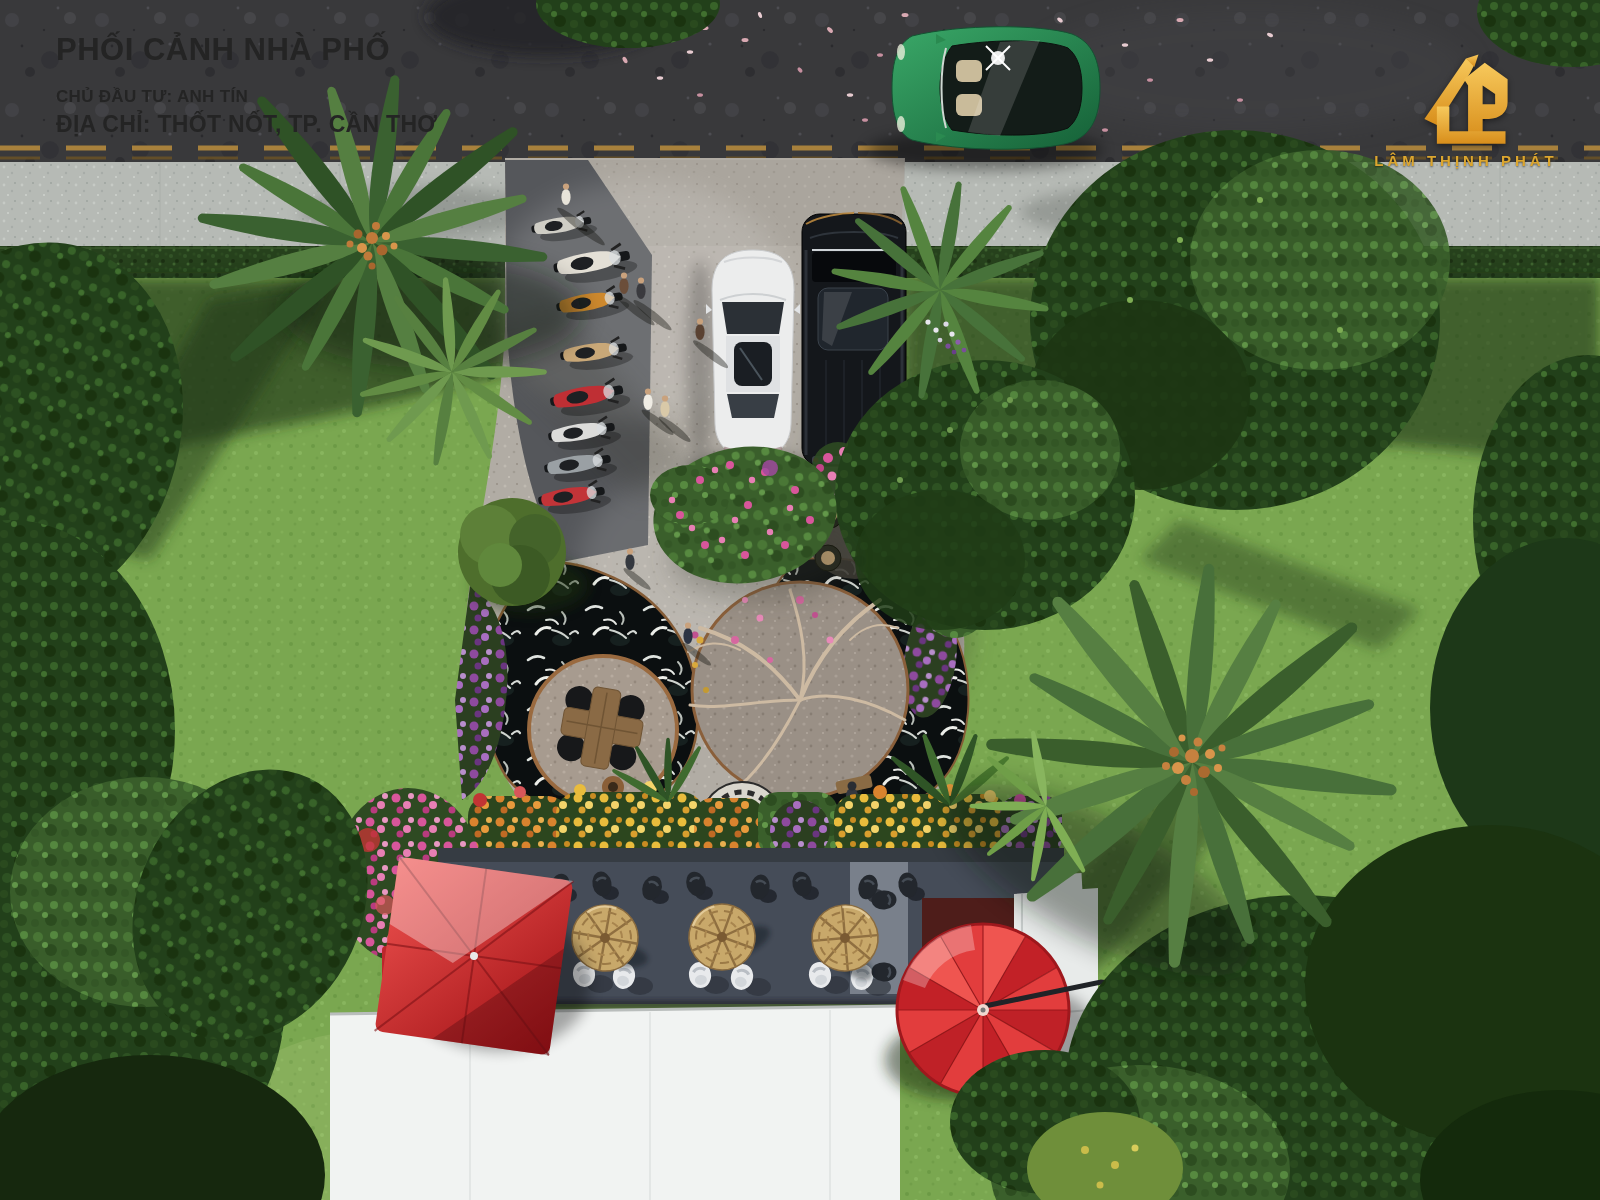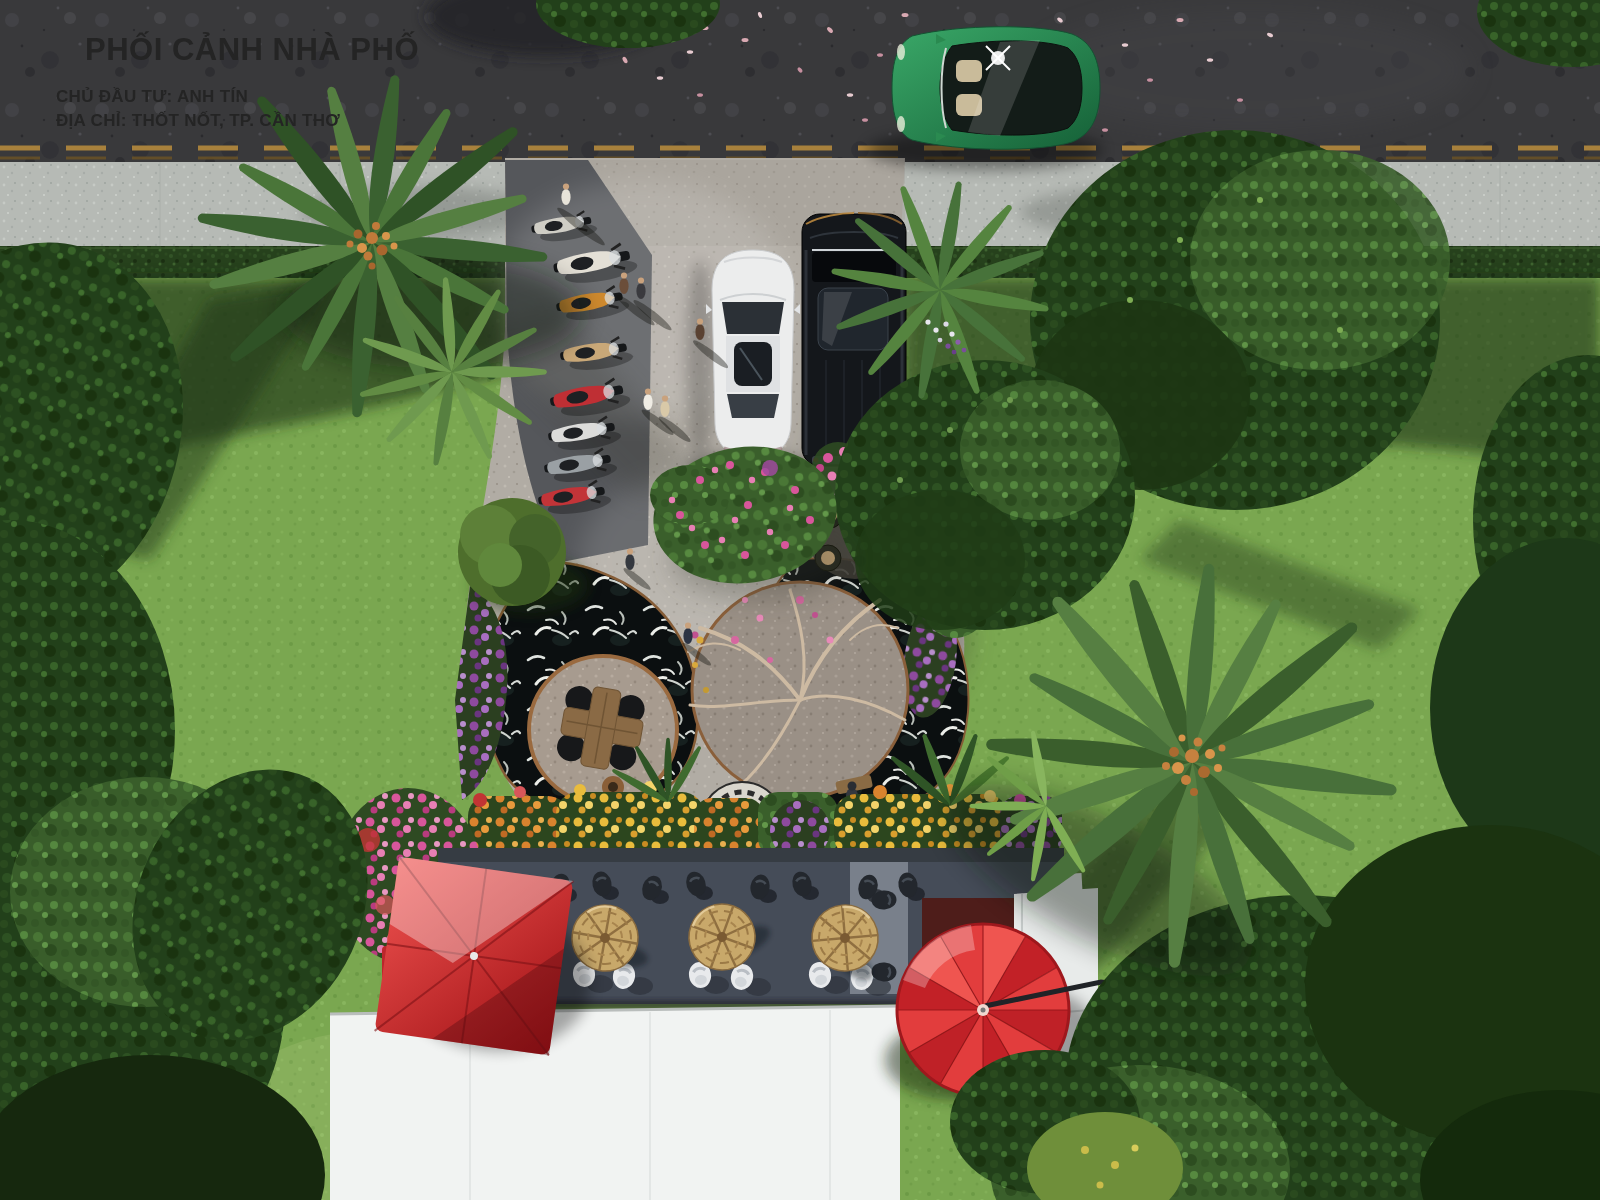--- a/index.html
+++ b/index.html
@@ -1,21 +1,21 @@
 <!DOCTYPE html>
 <html><head>
 <meta charset="utf-8">
 <style>
   html,body{margin:0;padding:0;background:#222;}
   .stage{position:relative;width:1600px;height:1200px;overflow:hidden;background:#7aa750;font-family:"Liberation Sans",sans-serif;}
   .stage svg.scene{position:absolute;left:0;top:0;}
   .titleblock{position:absolute;left:56px;top:34px;color:#242424;z-index:20;}
-  .titleblock .t1{font-size:31px;font-weight:bold;letter-spacing:.5px;line-height:1.05;margin-left:29px;}
+  .titleblock .t1{font-size:31px;font-weight:bold;letter-spacing:.5px;line-height:1.05;}
   .titleblock .t2{font-size:17px;font-weight:bold;margin-top:20px;letter-spacing:.3px;}
-  .titleblock .t3{font-size:17px;font-weight:bold;margin-top:4px;letter-spacing:.3px;}
+  .titleblock .t3{font-size:23px;font-weight:bold;margin-top:4px;letter-spacing:.3px;}
   .logoblock{position:absolute;left:1366px;top:44px;width:200px;text-align:center;z-index:20;}
   .logoblock .mark{width:104px;height:104px;margin:0 auto;display:block;filter:drop-shadow(0 2px 3px rgba(0,0,0,.45));}
   .logoblock .lname{margin-top:4px;font-size:15px;font-weight:bold;letter-spacing:4px;color:#dca62f;text-shadow:0 1px 2px rgba(0,0,0,.55);white-space:nowrap;}
 </style>
 </head>
 <body>
 
 <div class="stage">
 <svg class="scene" width="1600" height="1200" viewBox="0 0 1600 1200">
 <defs>
@@ -831,14 +831,29 @@
 </g>
 
 </svg>
 
 <div class="titleblock">
   <div class="t1">PHỐI CẢNH NHÀ PHỐ</div>
   <div class="t2">CHỦ ĐẦU TƯ: ANH TÍN</div>
   <div class="t3">ĐỊA CHỈ: THỐT NỐT, TP. CẦN THƠ</div>
 </div>
 
-
+<div class="logoblock">
+  <svg class="mark" viewBox="0 0 100 100">
+    <defs>
+      <linearGradient id="gGold" x1="0" y1="0" x2="0" y2="1">
+        <stop offset="0" stop-color="#f7c95c"></stop>
+            <stop offset="1" stop-color="#d88e1b"></stop>
+      </linearGradient>
+    </defs>
+    <path d="M10,72 L50,14 L58,20 L54,28 L22,78 Z" fill="url(#gGold)"></path>
+    <path d="M50,14 L62,10 L58,22 Z" fill="url(#gGold)"></path>
+    <path d="M48,34 L68,18 L90,34 L90,56 C90,66 82,72 72,72 L66,72 L66,92 L52,92 L52,40 Z M66,40 L78,48 L78,58 L66,58 Z" fill="url(#gGold)" fill-rule="evenodd"></path>
+    <path d="M22,60 L34,60 L34,84 L88,84 L88,96 L22,96 Z" fill="url(#gGold)"></path>
+  </svg>
+  <div class="lname">LÂM THỊNH PHÁT</div>
 </div>
 
+</div>
+
 </body></html>

